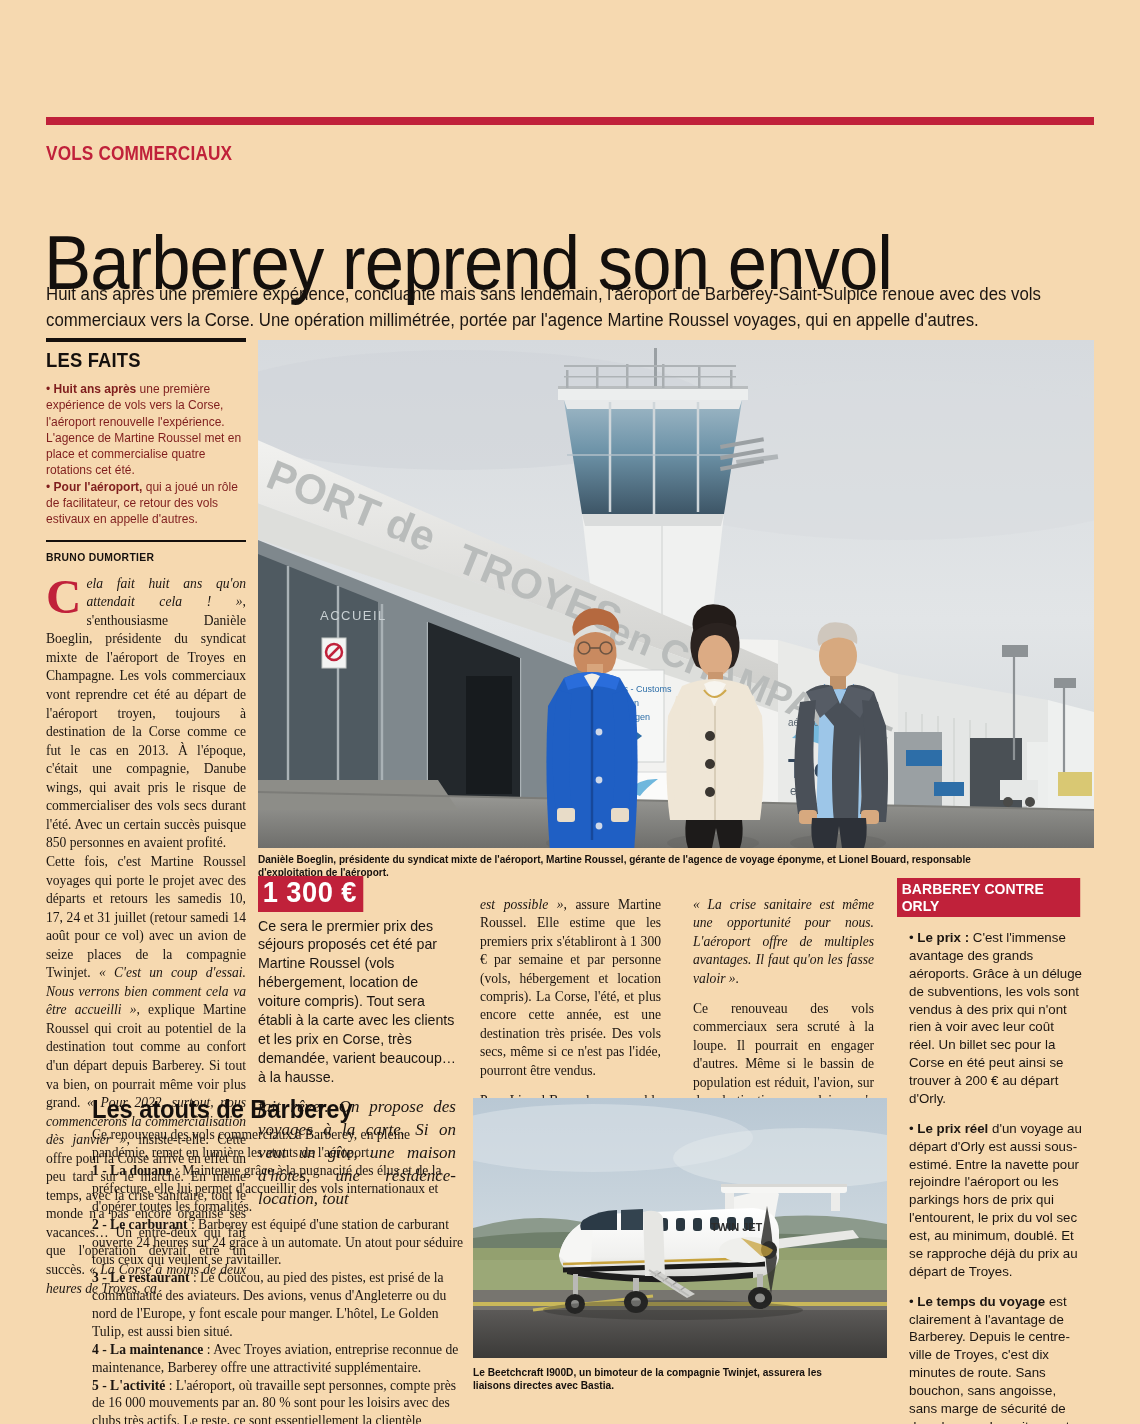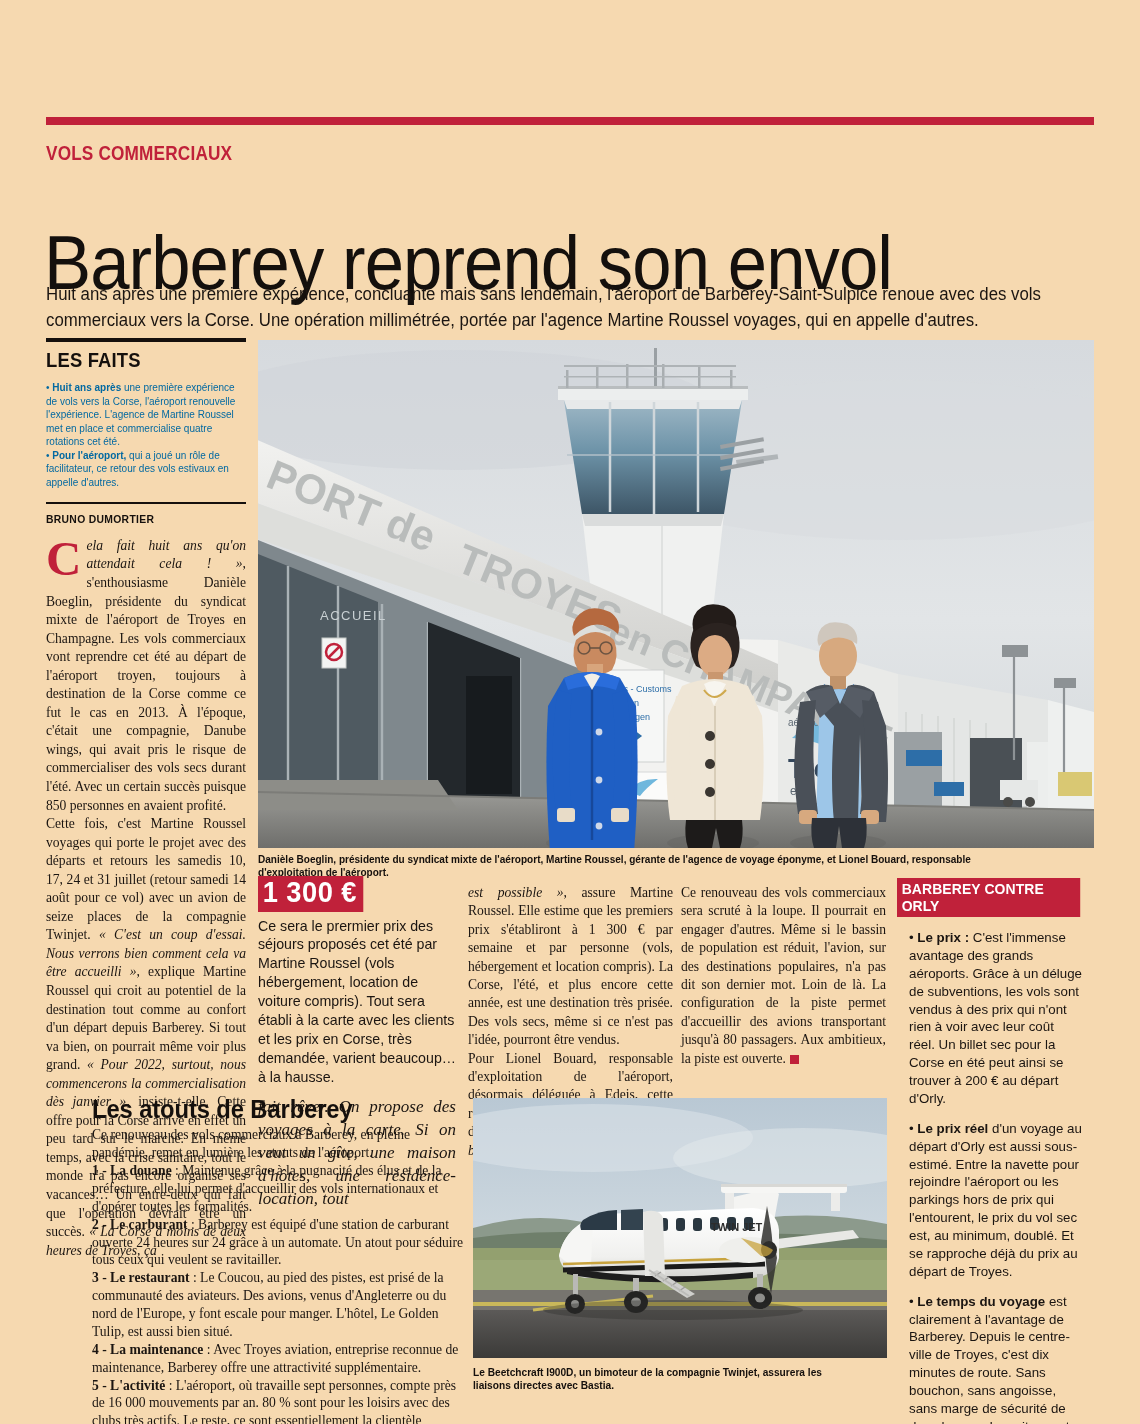--- a/index.html
+++ b/index.html
@@ -78,21 +78,21 @@
   }
 
   
   .rail{position:absolute;left:46px;top:338px;width:200px;}
   .rail-rule-top{width:200px;height:4px;background:#15100d;}
   .rail-h{
     font-size:20px;font-weight:bold;color:#15100d;margin:7px 0 9px;
     letter-spacing:.2px;
     transform:scaleX(.92);transform-origin:left top;
   }
-  .rail-facts{font-size:10px;line-height:1.355;color:#0369a1;}
+  .rail-facts{font-size:12px;line-height:1.355;color:#7f1d1d;}
   .rail-facts p{margin:0;}
   .rail-facts b{font-weight:bold;}
   .rail-rule-bot{width:200px;height:1.5px;background:#15100d;margin:13px 0 9px;}
   .byline{
     font-size:11.5px;font-weight:bold;letter-spacing:.35px;color:#15100d;
     transform:scaleX(.9);transform-origin:left top;
   }
   .rail-body{
     margin-top:12px;font-size:13.6px;line-height:1.365;text-align:justify;
     color:#1b1511;font-family:"Liberation Serif",serif;
@@ -132,21 +132,21 @@
     font-size:17px;line-height:1.35;text-align:justify;font-style:italic;color:#1b1511;
   }
 
   .col2,.col3{
     position:absolute;top:884px;width:205px;
     font-family:"Liberation Serif",serif;
     font-size:13.6px;line-height:1.355;text-align:justify;color:#1b1511;
   }
   .col2{left:468px;}
   .col3{left:681px;}
-  .col2 p,.col3 p{margin:0;}
+  .col2 p,.col3 p{margin:12px;}
   .col2 i,.col3 i{font-style:italic;}
   .endmark{
     display:inline-block;width:9px;height:9px;background:#c0213a;
     margin-left:4px;vertical-align:-1px;
   }
 
   
   .orly{position:absolute;left:897px;top:878px;width:197px;}
   .orly-badge{
     display:inline-block;background:#c0213a;color:#fff;
@@ -438,20 +438,21 @@
     <div class="price-text">Ce sera le prermier prix des séjours proposés cet été par Martine Roussel (vols hébergement, location de voiture compris). Tout sera établi à la carte avec les clients et les prix en Corse, très demandée, varient beaucoup… à la hausse.</div>
     <div class="price-cont">fait rêver. On propose des voyages à la carte. Si on veut un gîte, une maison d'hôtes, une résidence-location, tout</div>
   </div>
 
   <div class="col2">
     <p><i>est possible »</i><span>, assure Martine Roussel. Elle estime que les premiers prix s'établiront à 1 300 € par semaine et par personne (vols, hébergement et location compris). La Corse, l'été, et plus encore cette année, est une destination très prisée. Des vols secs, même si ce n'est pas l'idée, pourront être vendus.</span></p>
     <p><span>Pour Lionel Bouard, responsable d'exploitation de l'aéroport, désormais déléguée à Edeis, cette reprise des vols commerciaux au départ de Barberey est </span><i>« un grand bonheur »</i><span>.</span></p>
   </div>
 
   <div class="col3">
+    <p><i>« La crise sanitaire est même une opportunité pour nous. L'aéroport offre de multiples avantages. Il faut qu'on les fasse valoir ».</i></p>
     <p><span>Ce renouveau des vols commerciaux sera scruté à la loupe. Il pourrait en engager d'autres. Même si le bassin de population est réduit, l'avion, sur des destinations populaires, n'a pas dit son dernier mot. Loin de là. La configuration de la piste permet d'accueillir des avions transportant jusqu'à 80 passagers. Aux ambitieux, la piste est ouverte.</span><span class="endmark"></span></p>
   </div>
 
   <div class="orly">
     <div class="orly-badge">BARBEREY CONTRE ORLY</div>
     <div class="orly-text">
       <p>• <b>Le prix :</b><span> C'est l'immense avantage des grands aéroports. Grâce à un déluge de subventions, les vols sont vendus à des prix qui n'ont rien à voir avec leur coût réel. Un billet sec pour la Corse en été peut ainsi se trouver à 200 € au départ d'Orly.</span></p>
       <p>• <b>Le prix réel</b><span> d'un voyage au départ d'Orly est aussi sous-estimé. Entre la navette pour rejoindre l'aéroport ou les parkings hors de prix qui l'entourent, le prix du vol sec est, au minimum, doublé. Et se rapproche déjà du prix au départ de Troyes.</span></p>
       <p>• <b>Le temps du voyage</b><span> est clairement à l'avantage de Barberey. Depuis le centre-ville de Troyes, c'est dix minutes de route. Sans bouchon, sans angoisse, sans marge de sécurité de deux heures. La voiture est garée, gratuitement, devant l'aérogare.</span></p>
       <p>• <b>Les formalités</b><span> sont simplifiées à l'aéroport de Barberey. Pas de files d'attente, pas de couloirs interminables pour retrouver ses bagages.</span></p>

